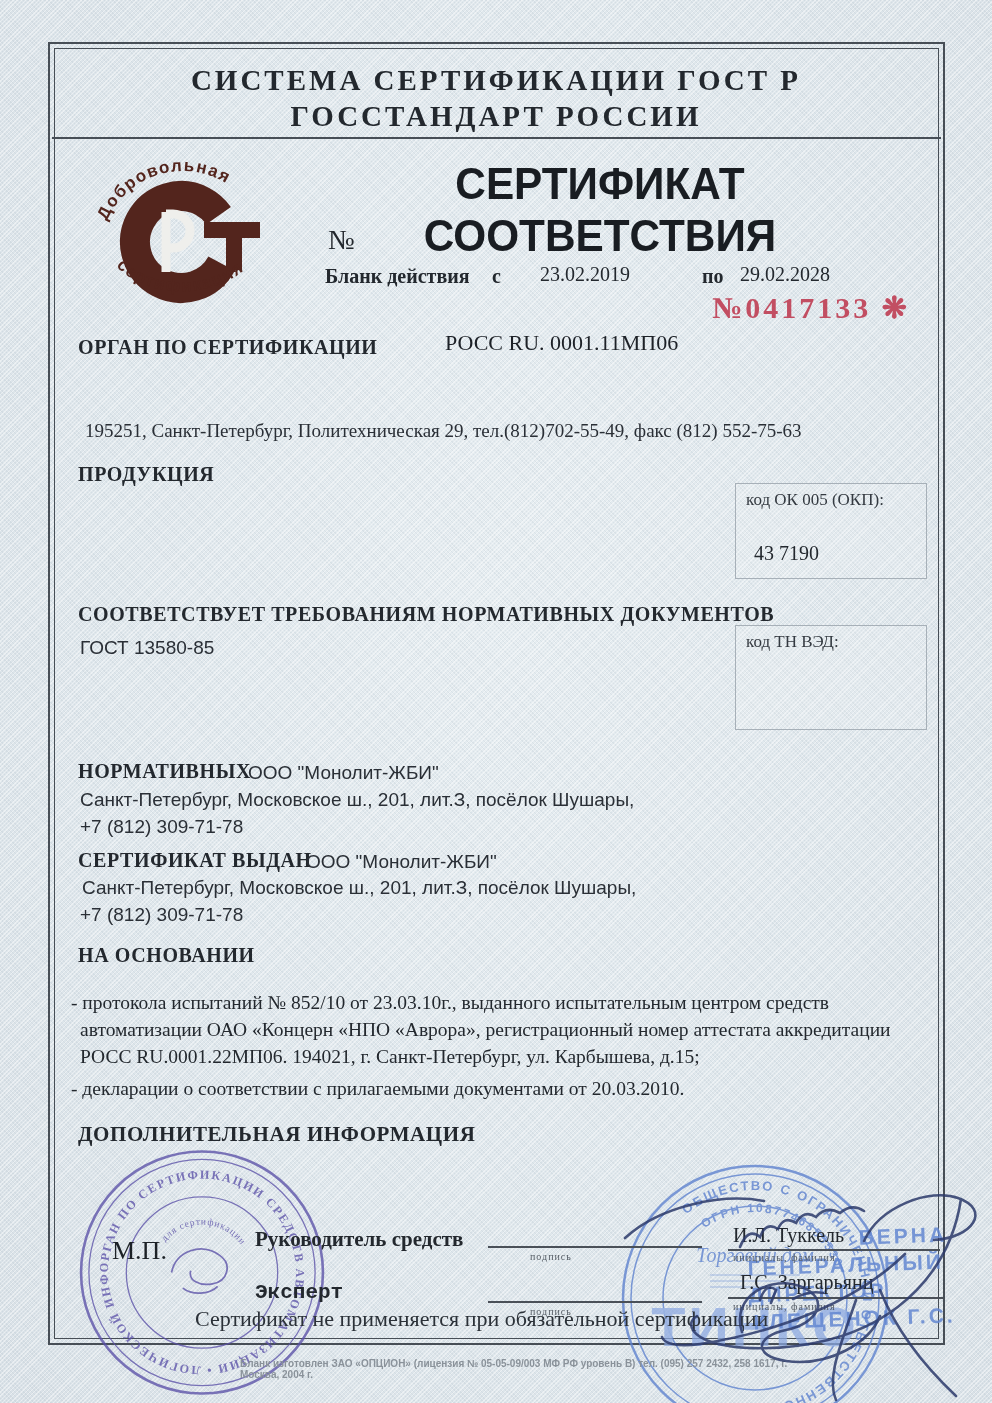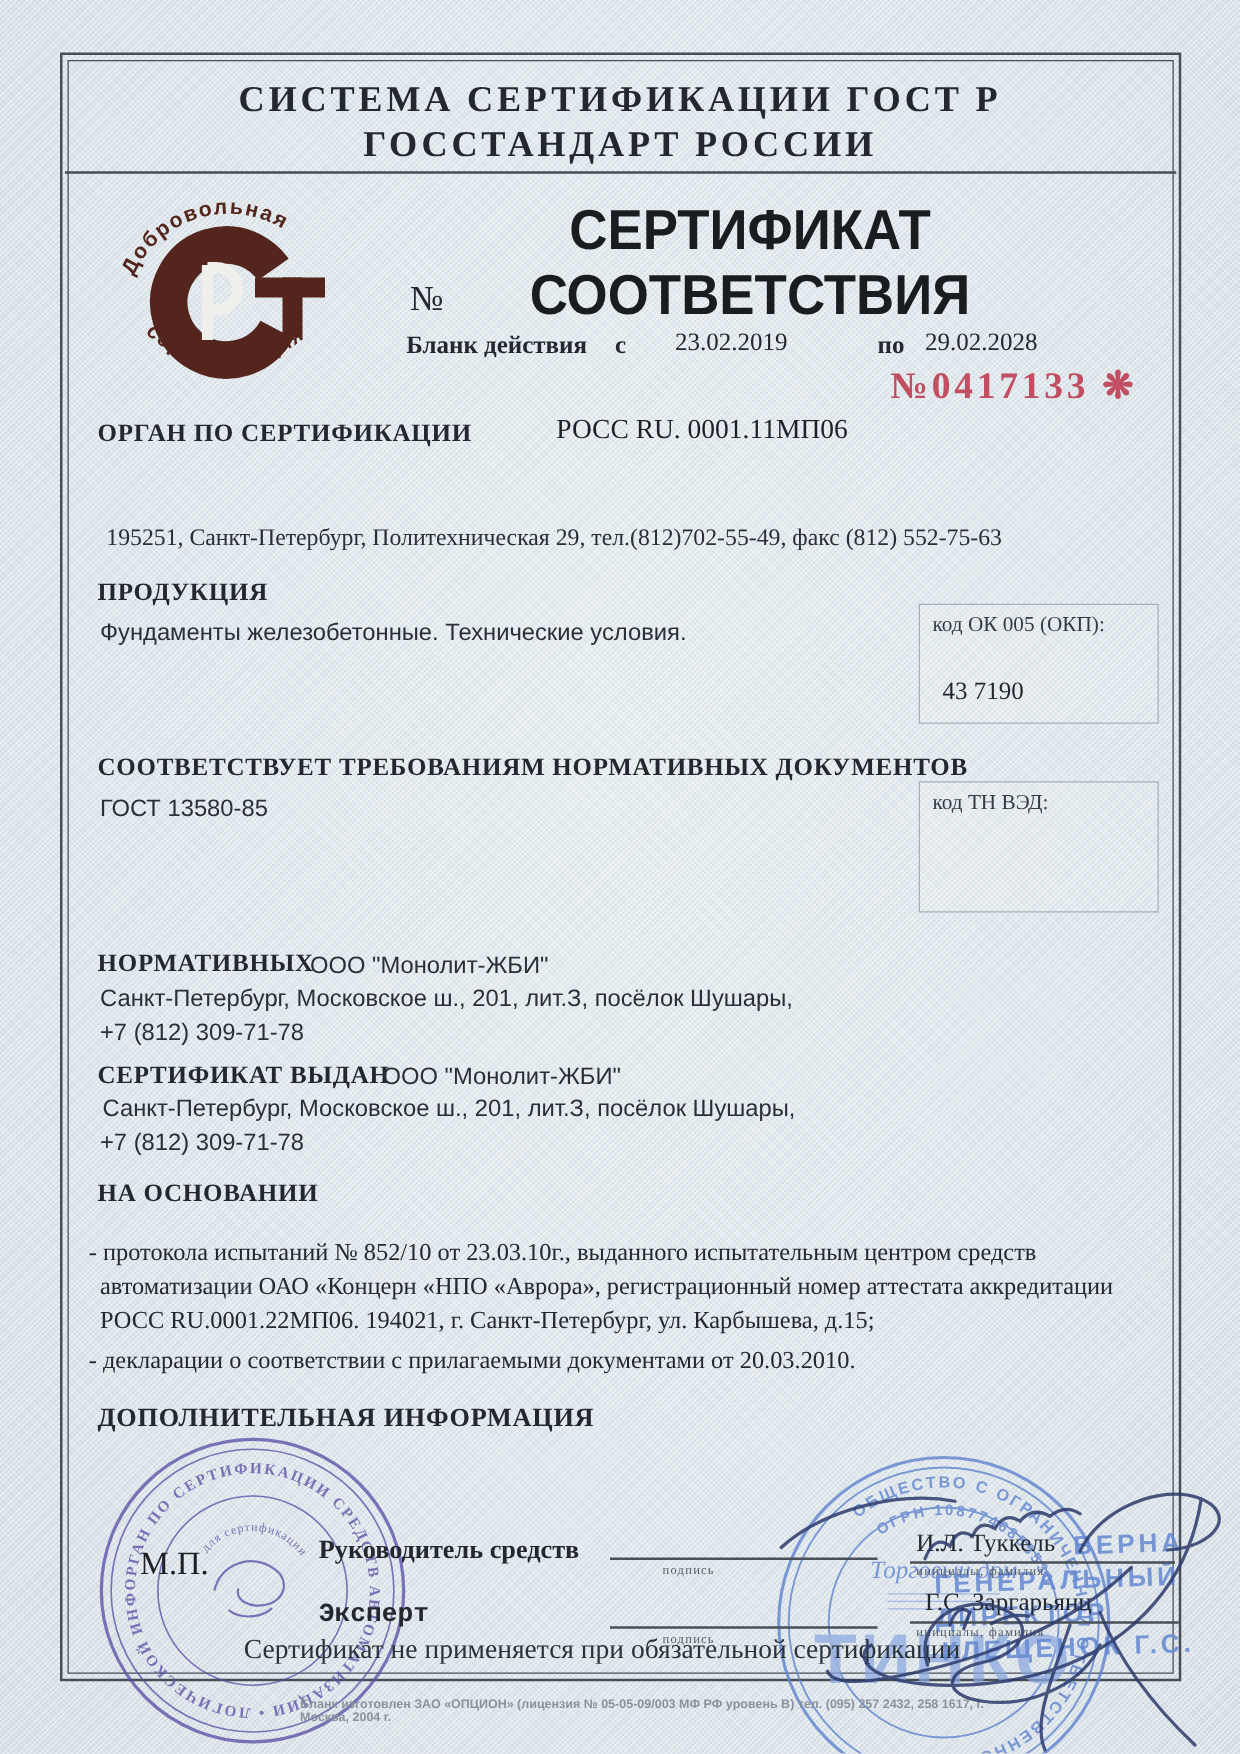--- a/index.html
+++ b/index.html
@@ -72,21 +72,20 @@
   <div class="abs serif b ink" style="left:702px;top:265px;font-size:20px;">по</div>
   <div class="abs serif ink" style="left:740px;top:263px;font-size:20px;">29.02.2028</div>
 
   <div class="abs serif redno" style="left:700px;top:290px;width:210px;text-align:right;">№0417133 ❋</div>
 
   <div class="abs serif label" style="left:78px;top:336px;">ОРГАН ПО СЕРТИФИКАЦИИ</div>
   <div class="abs serif" style="left:445px;top:330px;font-size:22px;color:#1d2127;">РОСС RU. 0001.11МП06</div>
   <div class="abs serif body19" style="left:85px;top:420px;">195251, Санкт-Петербург, Политехническая 29, тел.(812)702-55-49, факс (812) 552-75-63</div>
 
   <div class="abs serif label" style="left:78px;top:463px;">ПРОДУКЦИЯ</div>
-  <div class="abs sans body19" style="left:80px;top:496px;">Фундаменты железобетонные. Технические условия.</div>
 
   <div class="abs codebox" style="left:735px;top:483px;width:190px;height:94px;">
     <div class="abs serif cap" style="left:10px;top:6px;">код ОК 005 (ОКП):</div>
     <div class="abs serif" style="left:18px;top:58px;font-size:20px;color:#23282e;">43 7190</div>
   </div>
 
   <div class="abs serif label" style="left:78px;top:603px;">СООТВЕТСТВУЕТ ТРЕБОВАНИЯМ НОРМАТИВНЫХ ДОКУМЕНТОВ</div>
   <div class="abs sans body19" style="left:80px;top:637px;">ГОСТ 13580-85</div>
 
   <div class="abs codebox" style="left:735px;top:625px;width:190px;height:103px;">

